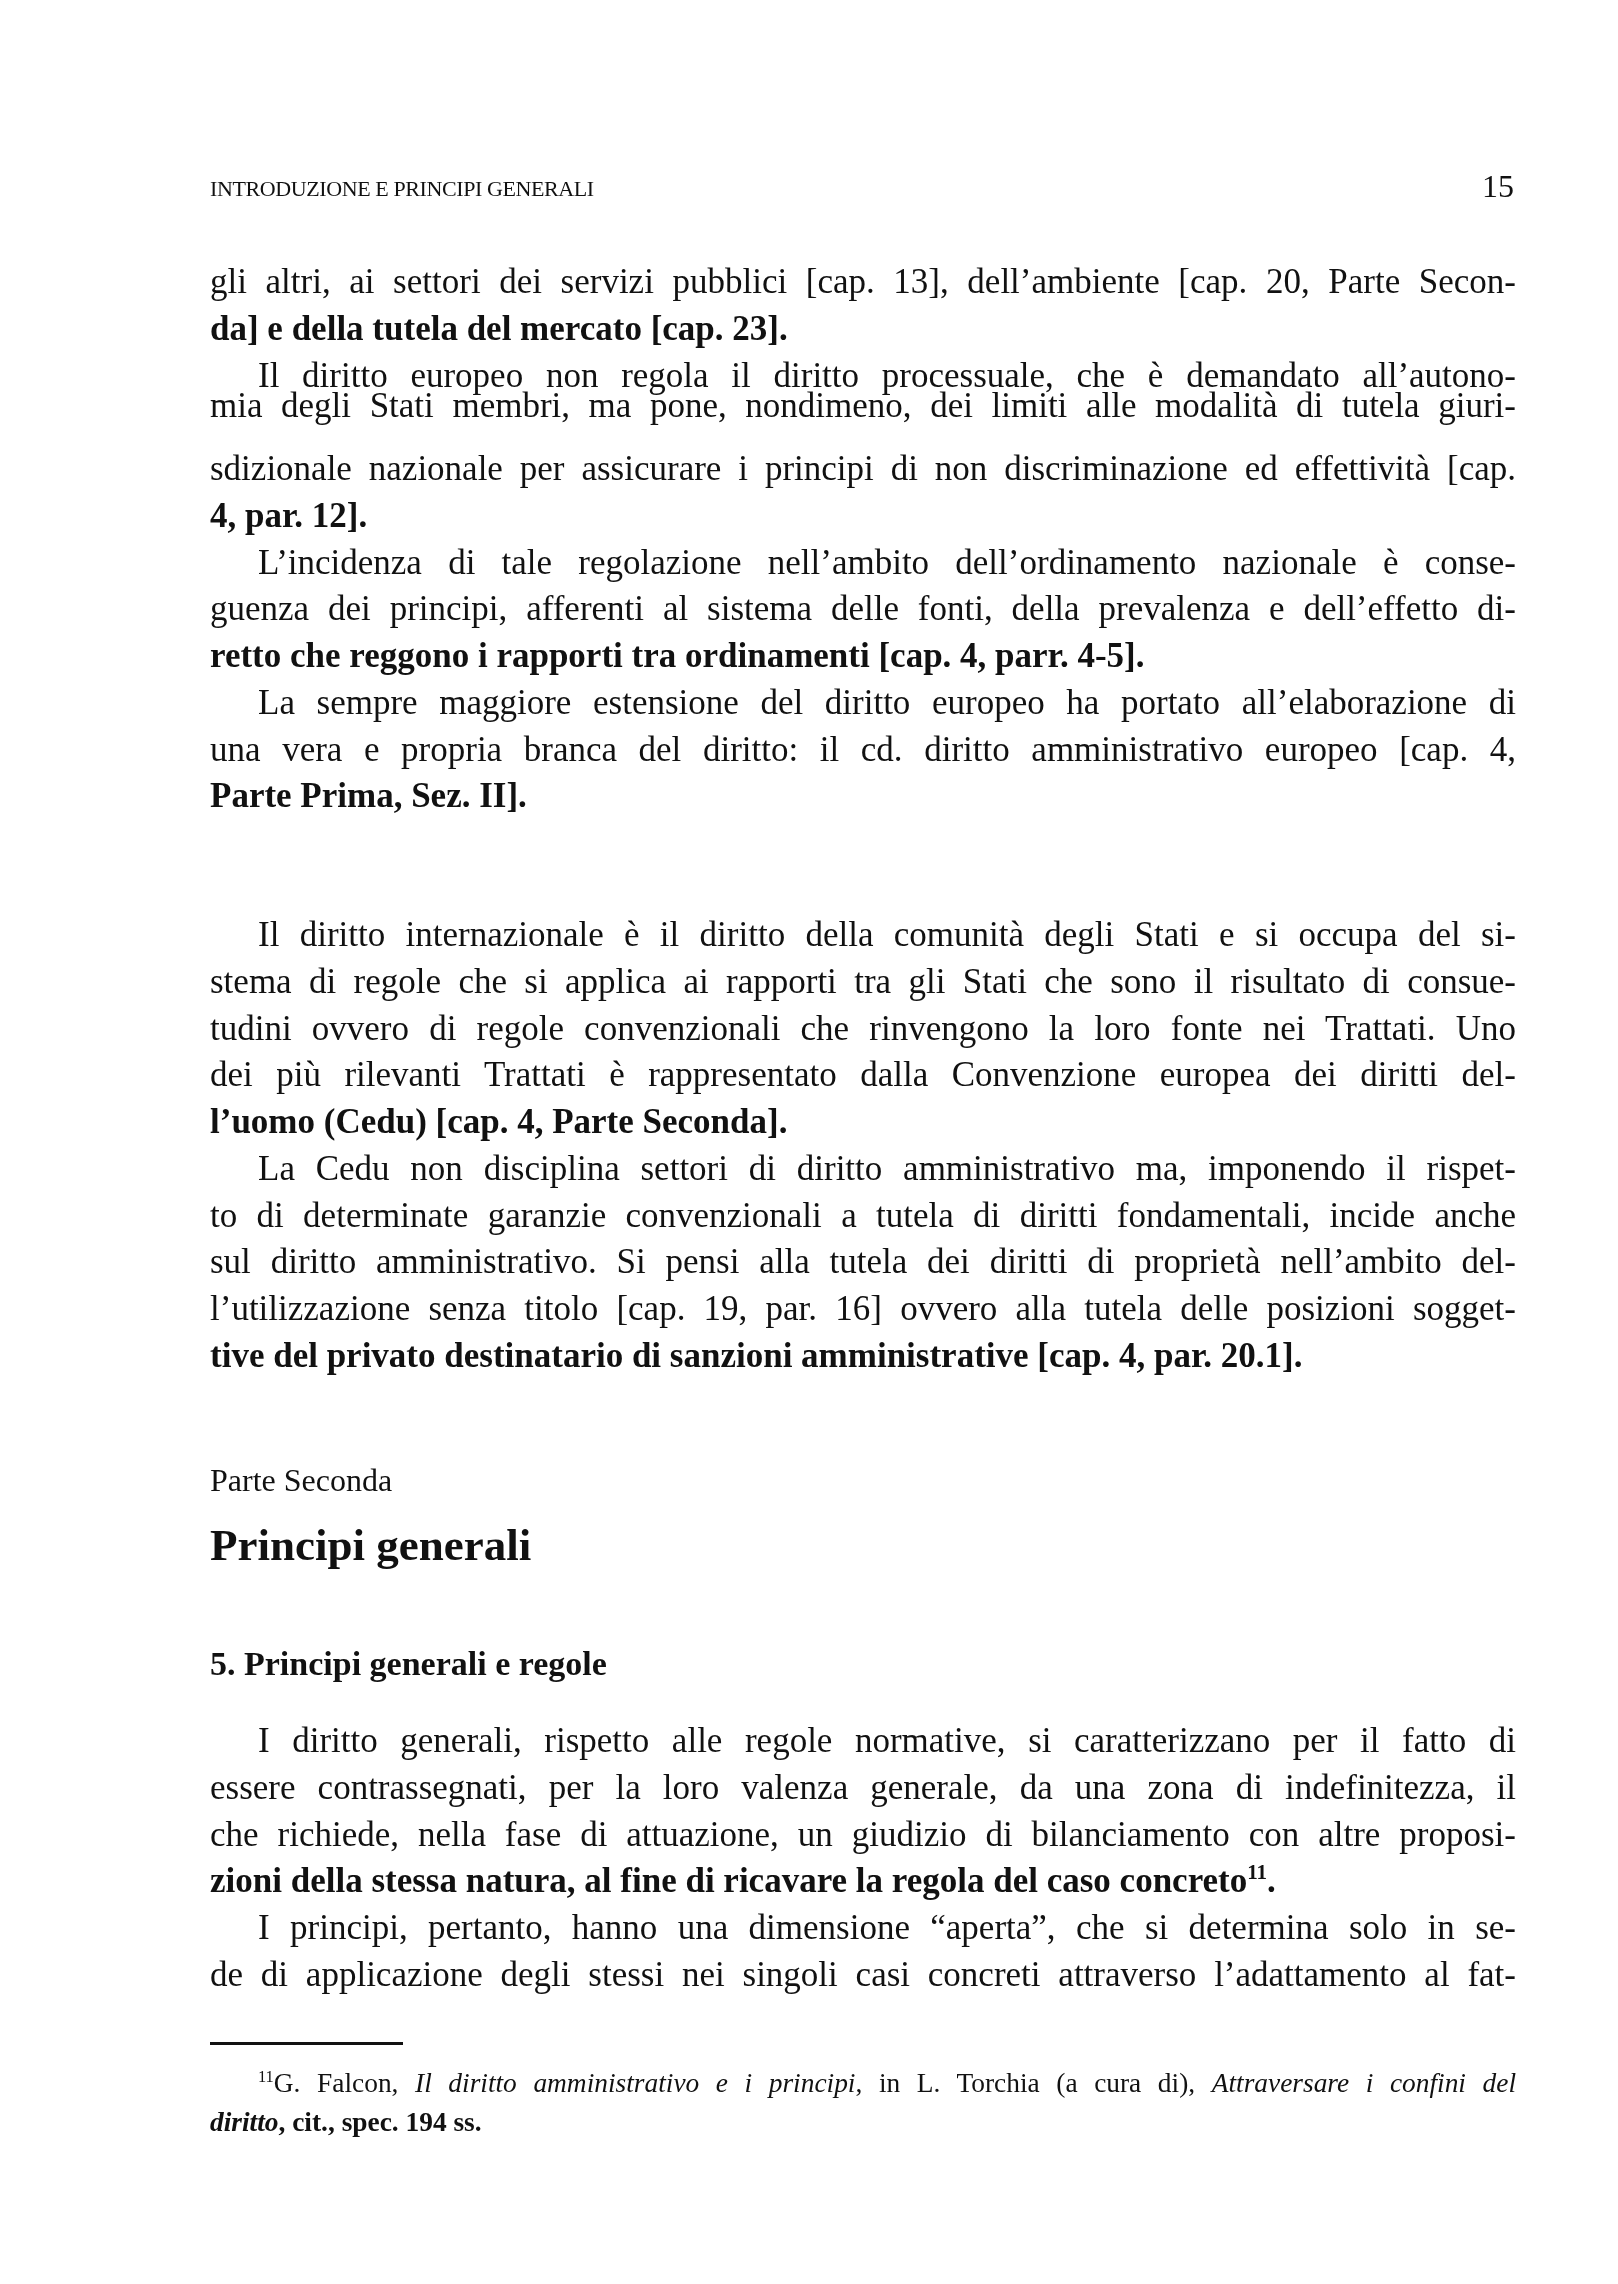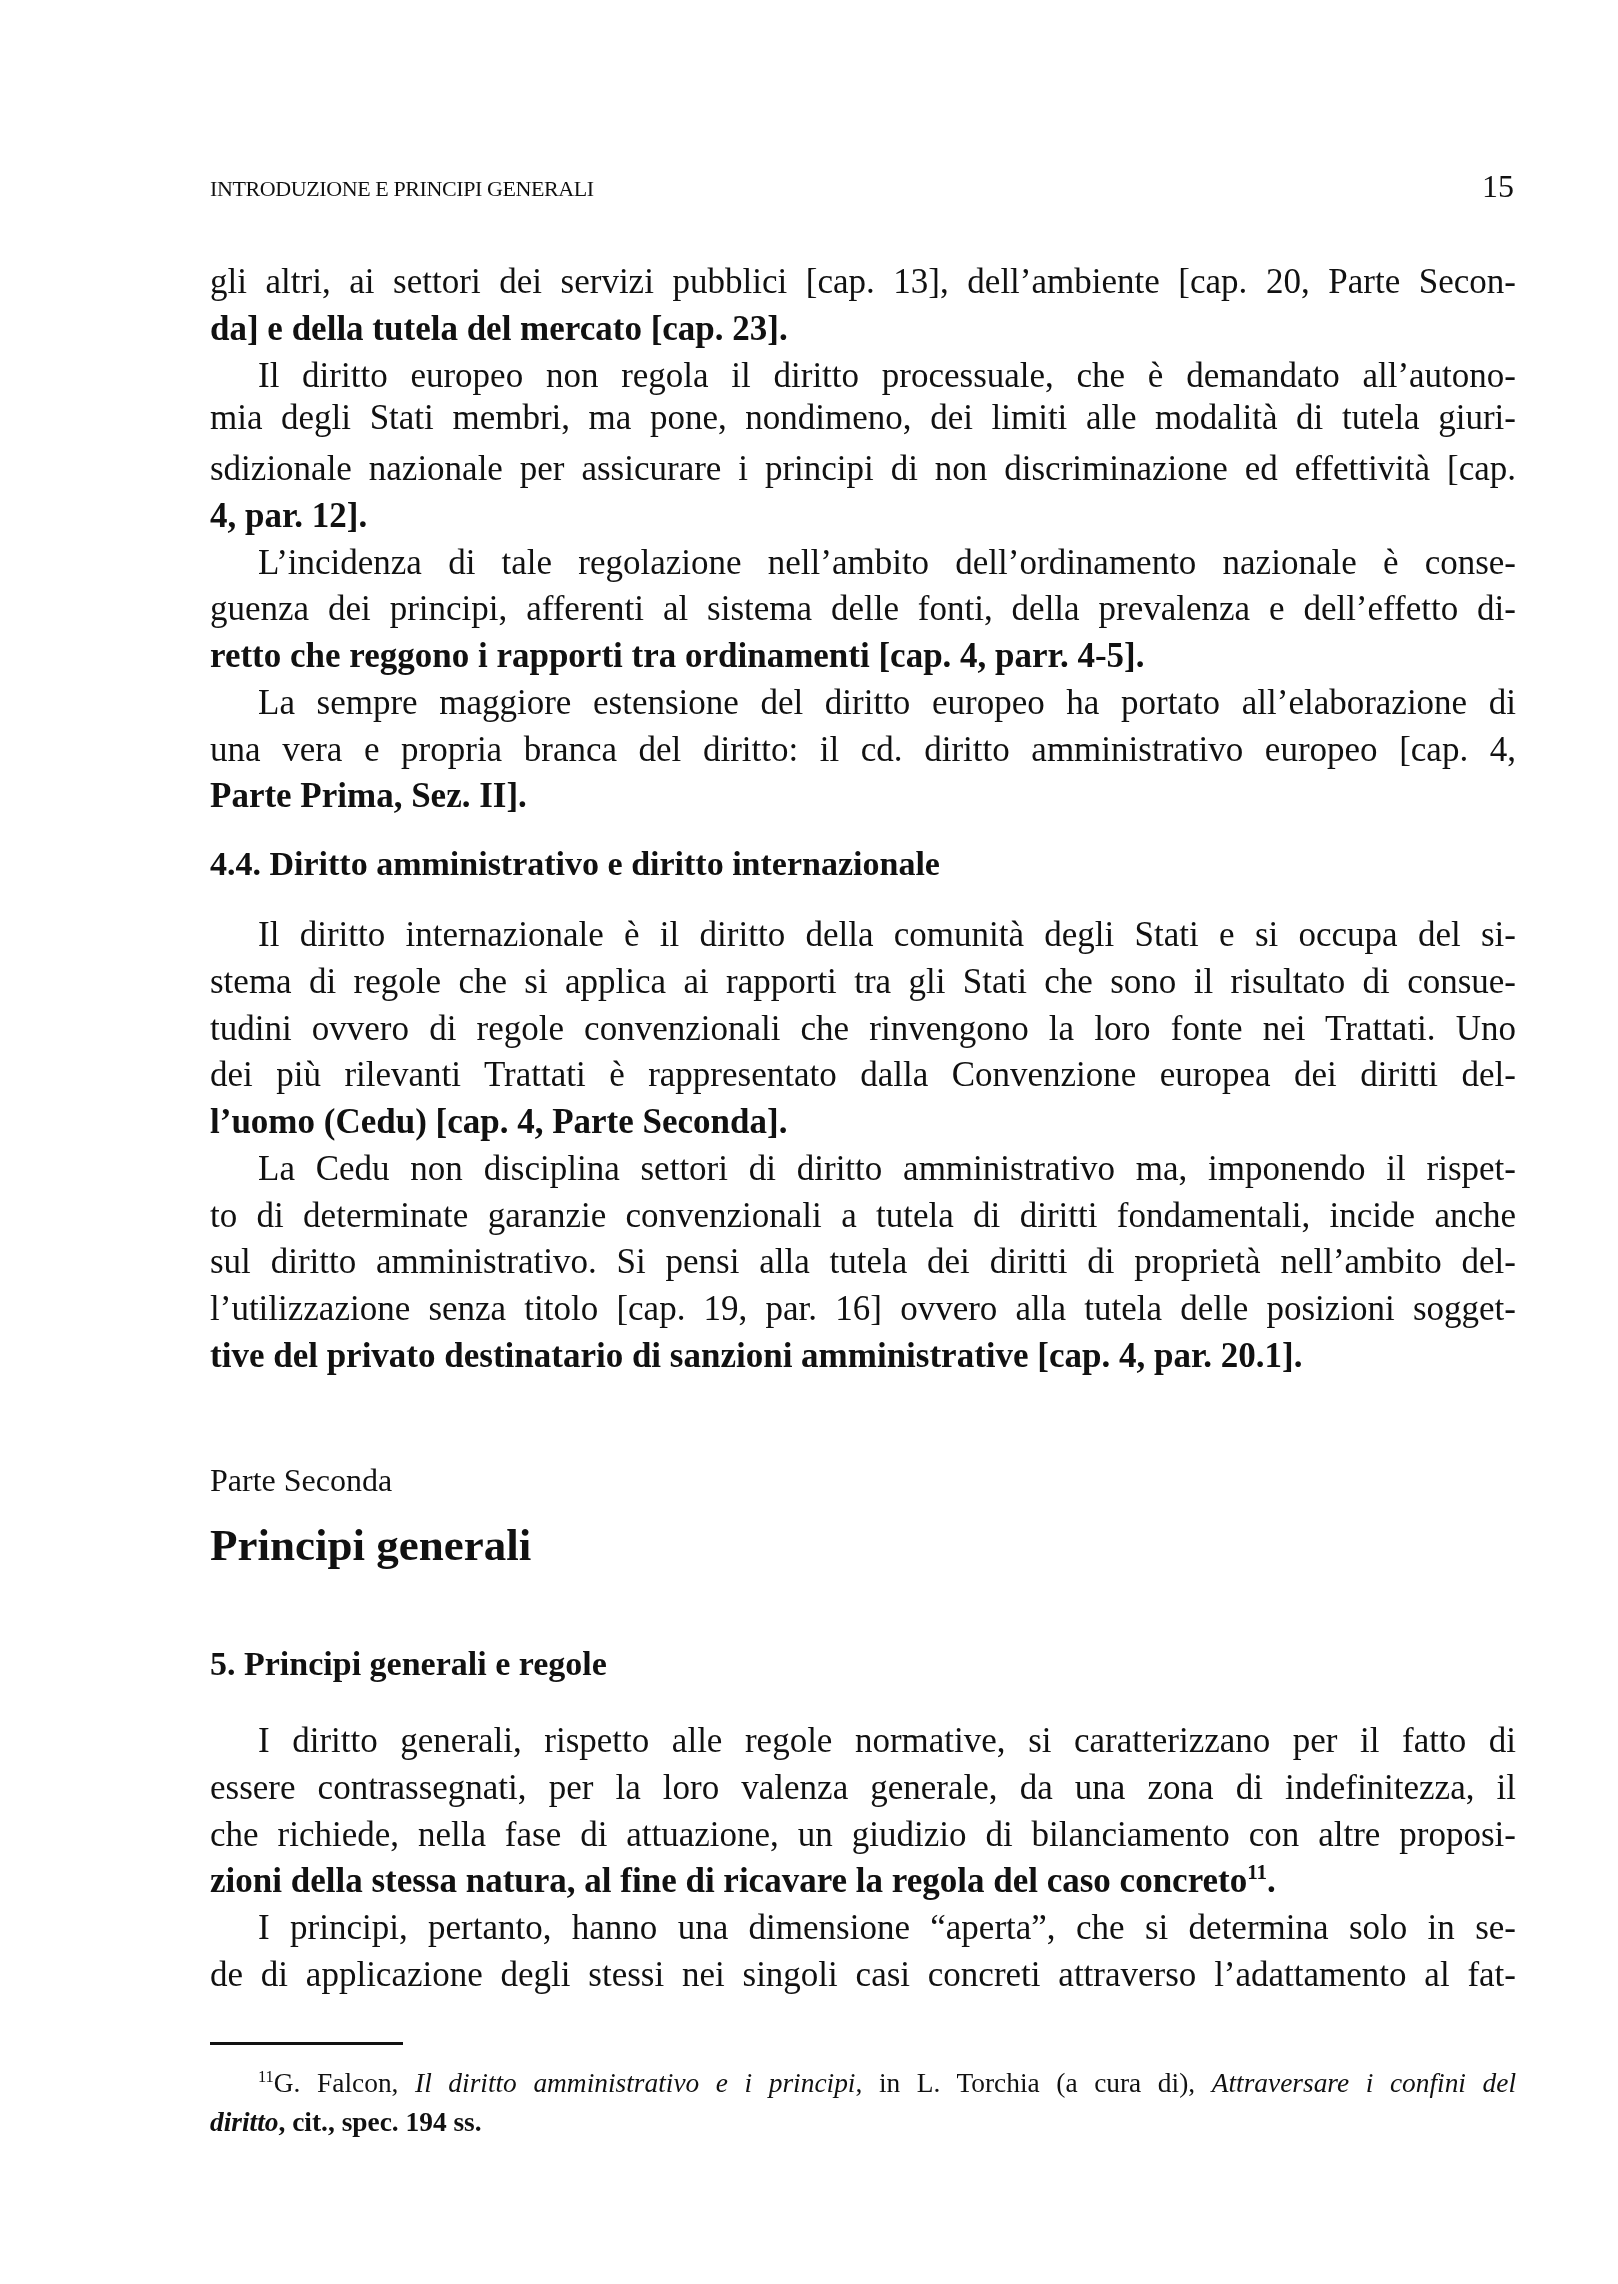--- a/index.html
+++ b/index.html
@@ -25,32 +25,31 @@
 
 <div class="page">
 
   <div class="running-head">INTRODUZIONE E PRINCIPI GENERALI</div>
   <div class="page-number">15</div>
 
   <div class="col" style="top:258px;">
     <div class="line" style="top:0px">gli altri, ai settori dei servizi pubblici [cap. 13], dell’ambiente [cap. 20, Parte Secon-</div>
     <div class="line last" style="top:47px">da] e della tutela del mercato [cap. 23].</div>
     <div class="line indent" style="top:94px">Il diritto europeo non regola il diritto processuale, che è demandato all’autono-</div>
-    <div class="line" style="top:136px">mia degli Stati membri, ma pone, nondimeno, dei limiti alle modalità di tutela giuri-</div>
+    <div class="line" style="top:124px">mia degli Stati membri, ma pone, nondimeno, dei limiti alle modalità di tutela giuri-</div>
     <div class="line" style="top:187px">sdizionale nazionale per assicurare i principi di non discriminazione ed effettività [cap.</div>
     <div class="line last" style="top:234px">4, par. 12].</div>
     <div class="line indent" style="top:281px">L’incidenza di tale regolazione nell’ambito dell’ordinamento nazionale è conse-</div>
     <div class="line" style="top:327px">guenza dei principi, afferenti al sistema delle fonti, della prevalenza e dell’effetto di-</div>
     <div class="line last" style="top:374px">retto che reggono i rapporti tra ordinamenti [cap. 4, parr. 4-5].</div>
     <div class="line indent" style="top:421px">La sempre maggiore estensione del diritto europeo ha portato all’elaborazione di</div>
     <div class="line" style="top:468px">una vera e propria branca del diritto: il cd. diritto amministrativo europeo [cap. 4,</div>
     <div class="line last" style="top:514px">Parte Prima, Sez. II].</div>
   </div>
 
-  <div class="h-sub" style="top:845px;">4.4. Diritto amministrativo e diritto internazionale</div>
   <div class="col" style="top:911px;">
     <div class="line indent" style="top:0px">Il diritto internazionale è il diritto della comunità degli Stati e si occupa del si-</div>
     <div class="line" style="top:47px">stema di regole che si applica ai rapporti tra gli Stati che sono il risultato di consue-</div>
     <div class="line" style="top:94px">tudini ovvero di regole convenzionali che rinvengono la loro fonte nei Trattati. Uno</div>
     <div class="line" style="top:140px">dei più rilevanti Trattati è rappresentato dalla Convenzione europea dei diritti del-</div>
     <div class="line last" style="top:187px">l’uomo (Cedu) [cap. 4, Parte Seconda].</div>
     <div class="line indent" style="top:234px">La Cedu non disciplina settori di diritto amministrativo ma, imponendo il rispet-</div>
     <div class="line" style="top:281px">to di determinate garanzie convenzionali a tutela di diritti fondamentali, incide anche</div>
     <div class="line" style="top:327px">sul diritto amministrativo. Si pensi alla tutela dei diritti di proprietà nell’ambito del-</div>
     <div class="line" style="top:374px">l’utilizzazione senza titolo [cap. 19, par. 16] ovvero alla tutela delle posizioni sogget-</div>

